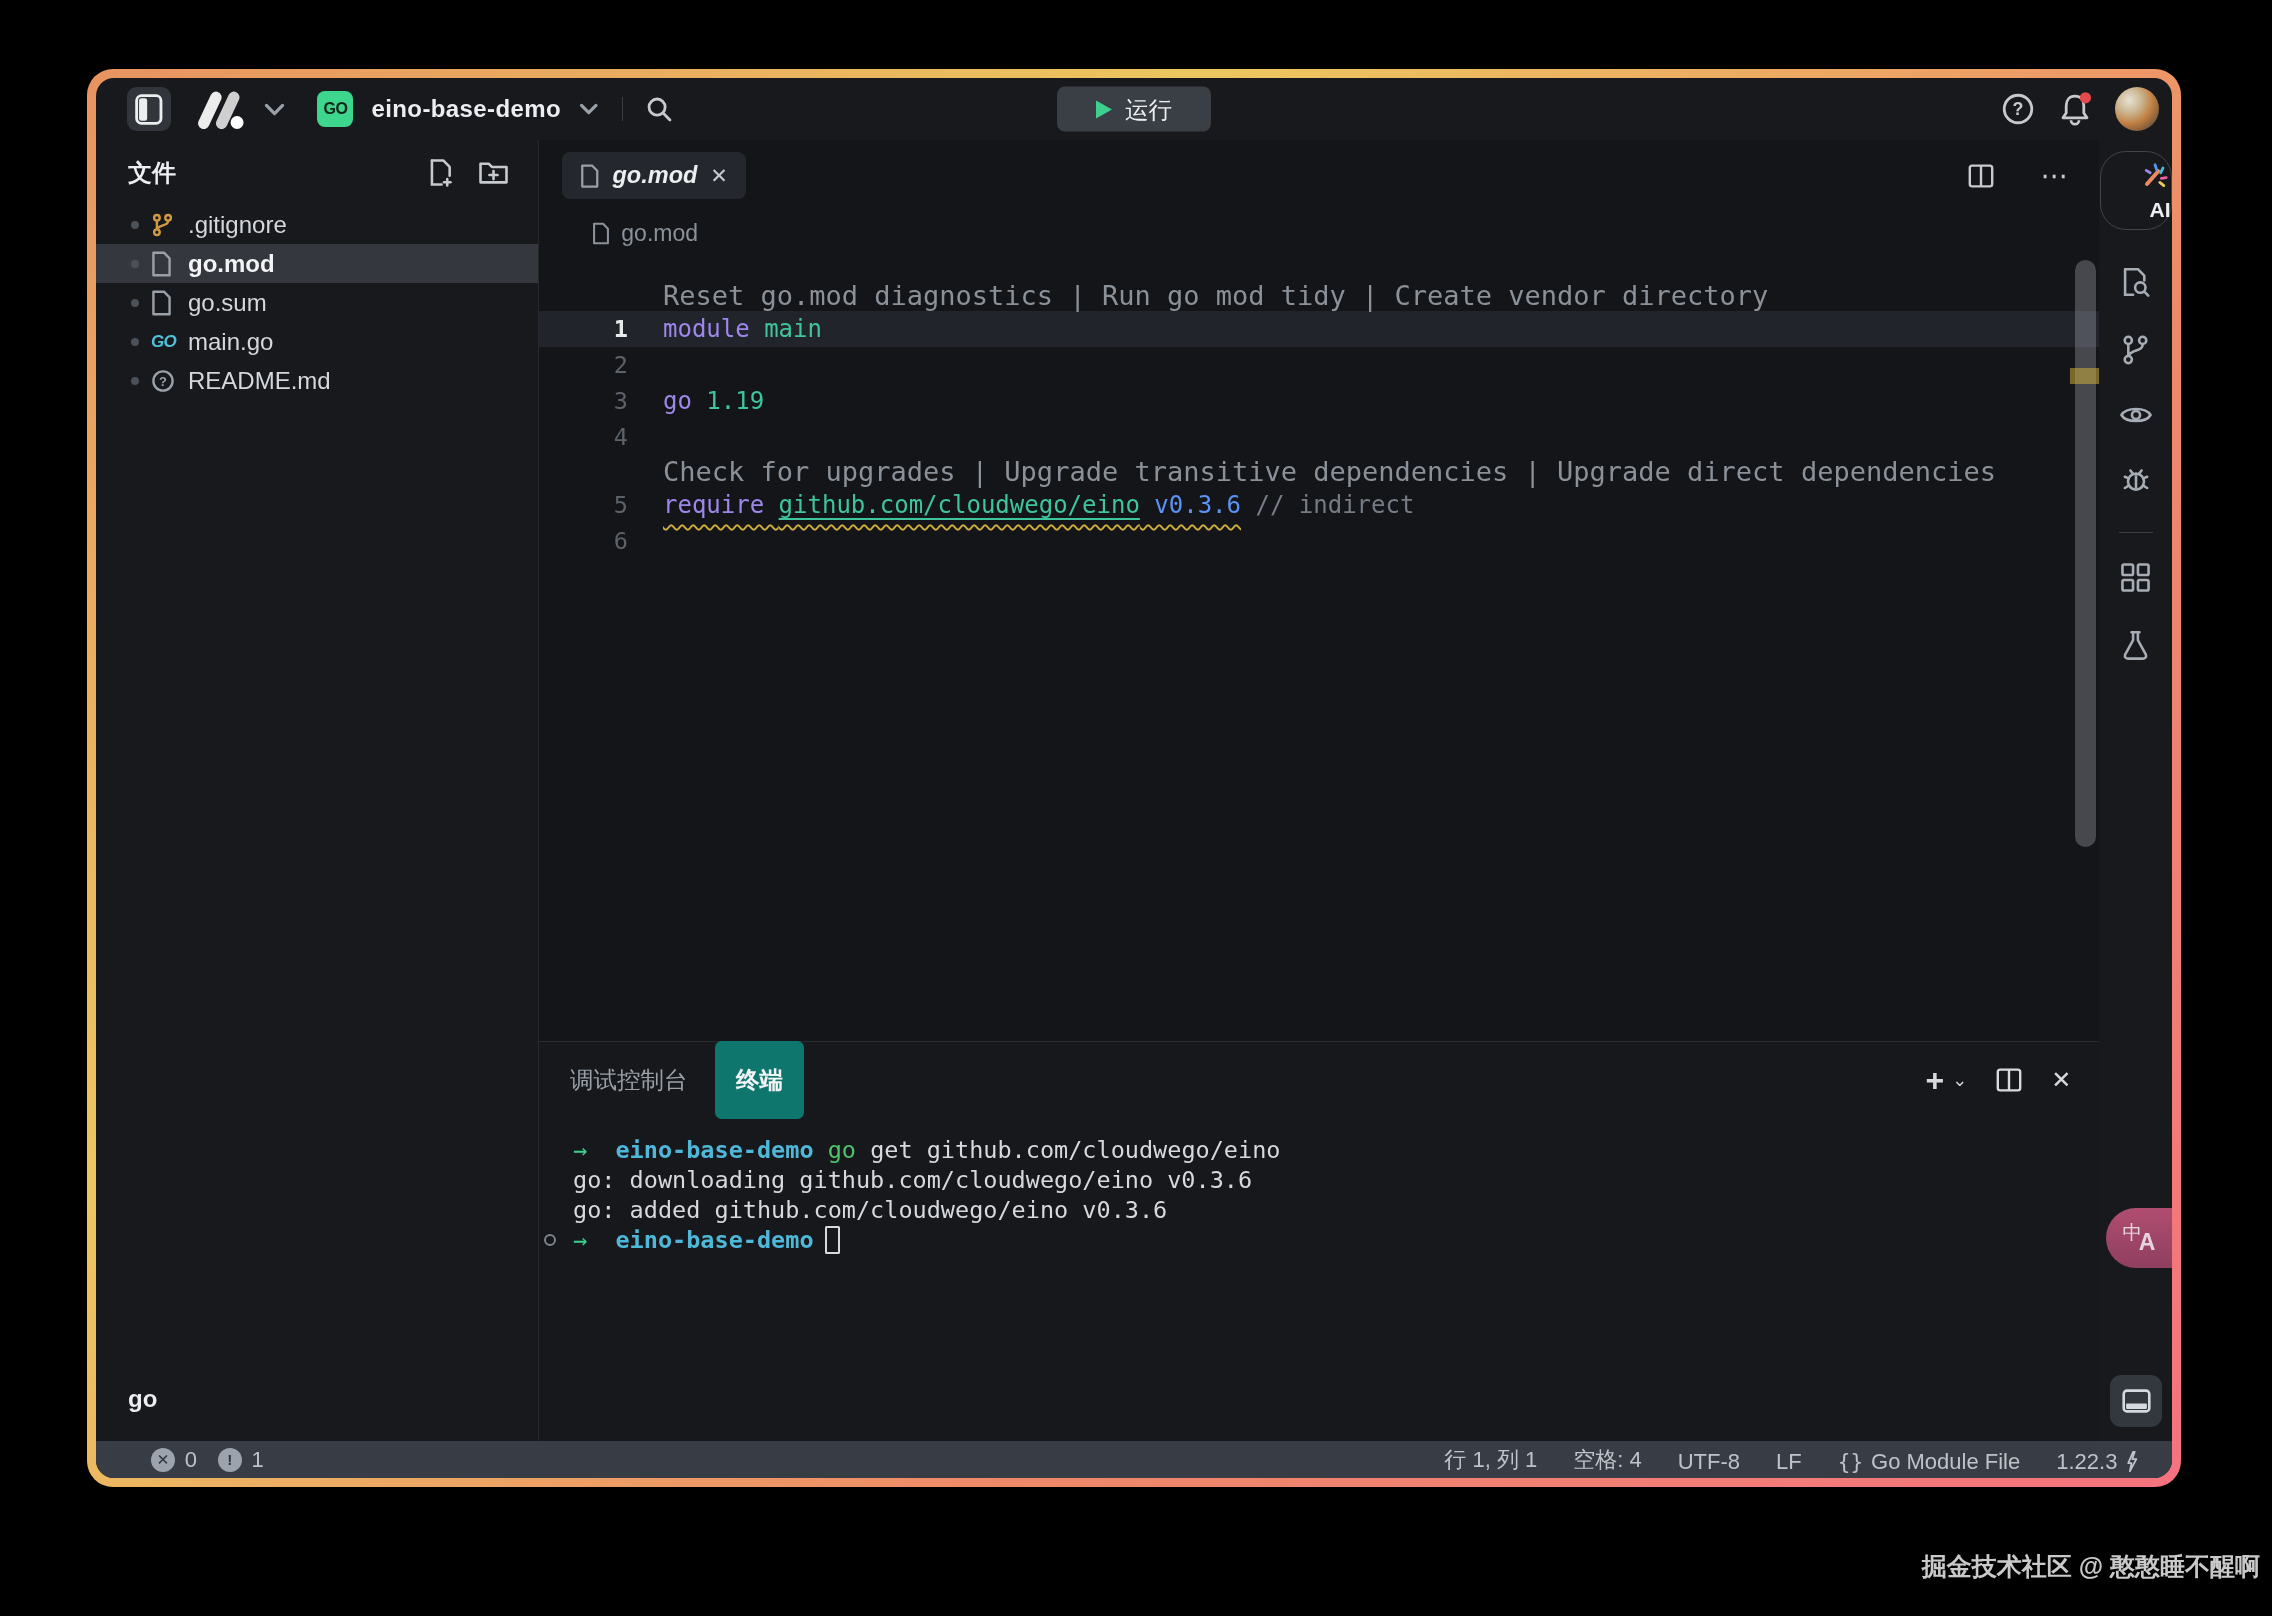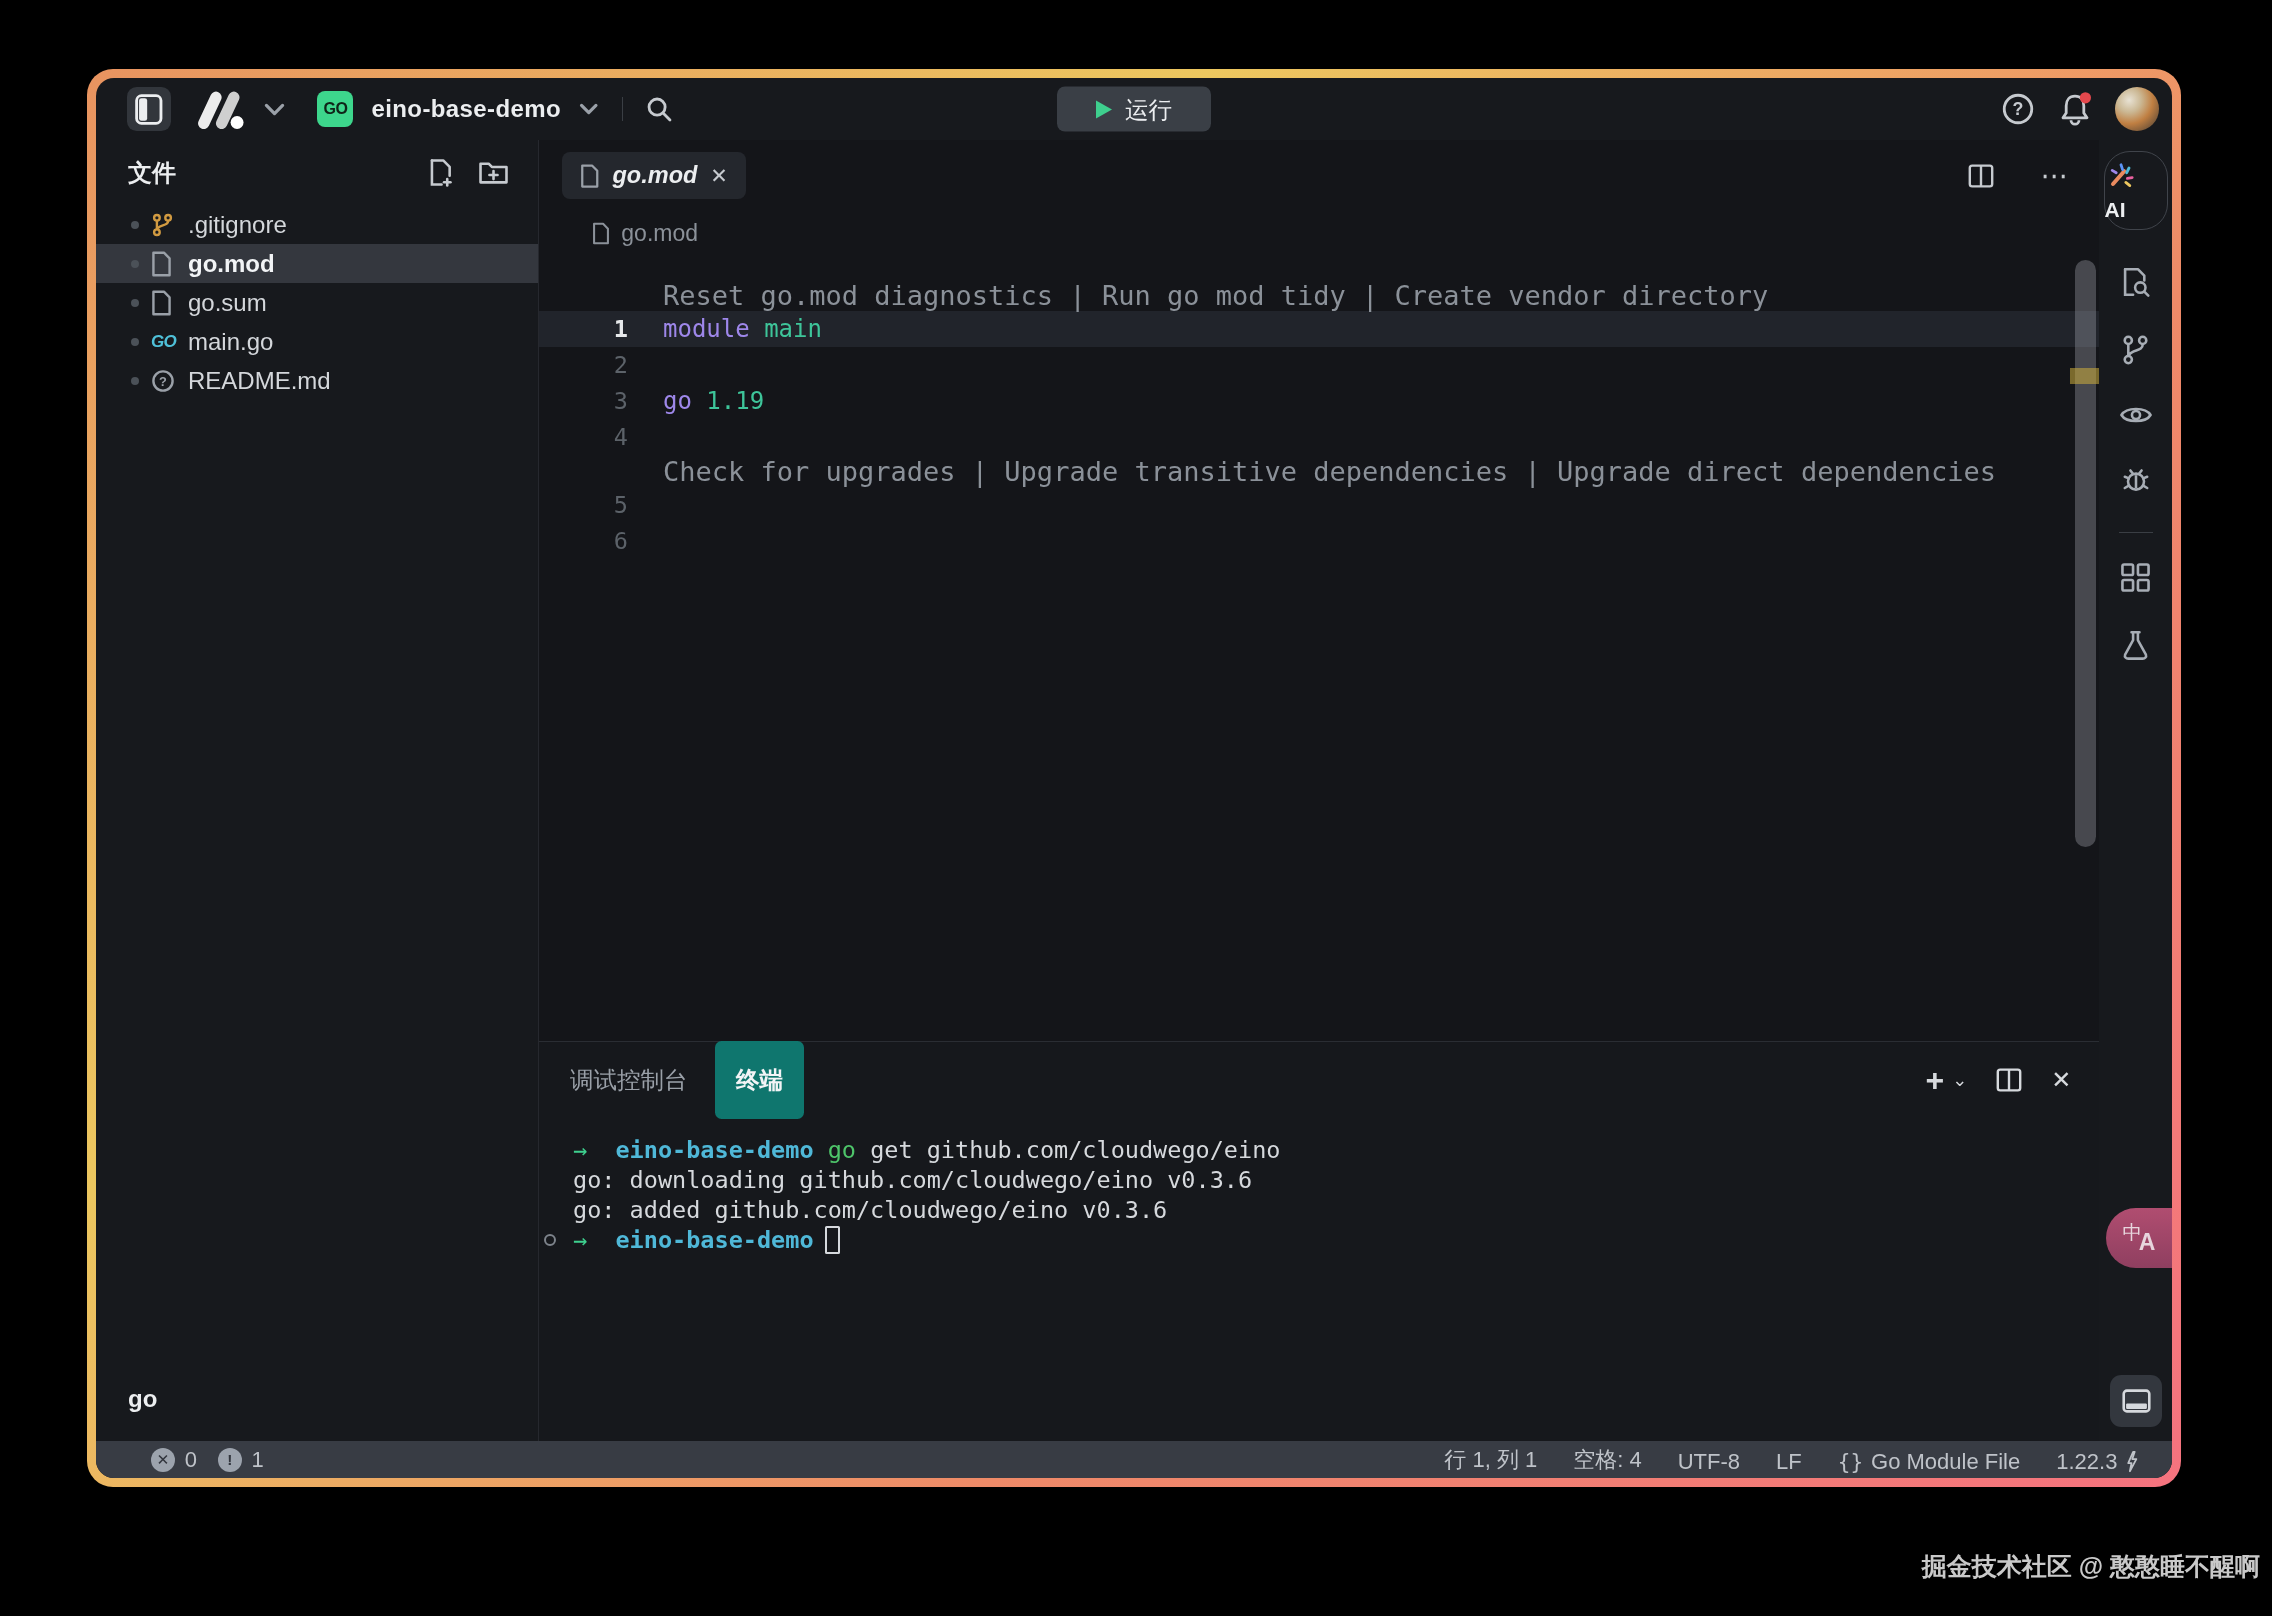--- a/index.html
+++ b/index.html
@@ -112,22 +112,22 @@
   .t-cwd { color:#4fb8d8; font-weight:bold; }
   .t-cmd { color:#4ec56a; }
   .t-circle { position:absolute; left:4.9px; top:50%; transform:translateY(-50%);
               width:12px; height:12px; border:2.4px solid #7d838b; border-radius:50%; }
   .cursor-box { display:inline-block; width:15.4px; height:27.6px; border:2.4px solid #d6d9dd;
                 border-radius:1.6px; margin-left:11.3px; }
 
   
   .activitybar { width:73px; flex:0 0 73px; position:relative; display:flex;
                  flex-direction:column; align-items:center; background:#17191d; }
-  .ai-capsule { margin-top:11.3px; width:64px; height:79px; border:1.6px solid #40444b; border-radius:26px;
-                display:flex; flex-direction:column; align-items:flex-start; justify-content:center; gap:6.5px; }
+  .ai-capsule { margin-top:11.3px; width:72px; height:79px; border:1.6px solid #40444b; border-radius:26px;
+                display:flex; flex-direction:column; align-items:flex-end; justify-content:center; gap:6.5px; }
   .ai-label { font-size:21px; font-weight:bold; color:#eceef0; }
   .ab-icon { margin-top:36px; display:flex; align-items:center; justify-content:center; }
   .ab-divider { margin-top:36px; width:34px; height:0.8px; background:#3a3e44; }
   .translate-pill { position:absolute; right:0; top:1068px; width:66px; height:60px;
                     border-radius:30px 0 0 30px; background:linear-gradient(180deg,#b04d70,#8f3f60);
                     display:flex; align-items:center; justify-content:center; }
   .tr-zh { font-size:19.5px; color:#e7d5dd; margin-right:-3.2px; margin-top:-11.3px; }
   .tr-a { font-size:23px; font-weight:bold; color:#e7d5dd; margin-top:8px; }
   .panel-btn { position:absolute; right:9.7px; top:1235px; width:52px; height:52px;
                border-radius:11.3px; background:#33373e; display:flex; align-items:center; justify-content:center; }
@@ -361,20 +361,21 @@
           <div class="code-row">
             <span class="ln">4</span>
           </div>
 
           <div class="lens-row">
               <span class="lens">Check for upgrades | Upgrade transitive dependencies | Upgrade direct dependencies</span>
             </div>
 
           <div class="code-row">
             <span class="ln">5</span>
+            <span class="ct"><span class="squiggle"><span class="kw">require </span><span class="dep-link">github.com/cloudwego/eino</span><span class="ver"> v0.3.6</span></span><span class="comment"> // indirect</span></span>
           </div>
           <div class="code-row">
             <span class="ln">6</span>
           </div>
 
           <div class="scrollbar"></div>
           <div class="overview-mark"></div>
         </div>
 
         <div class="panel">

